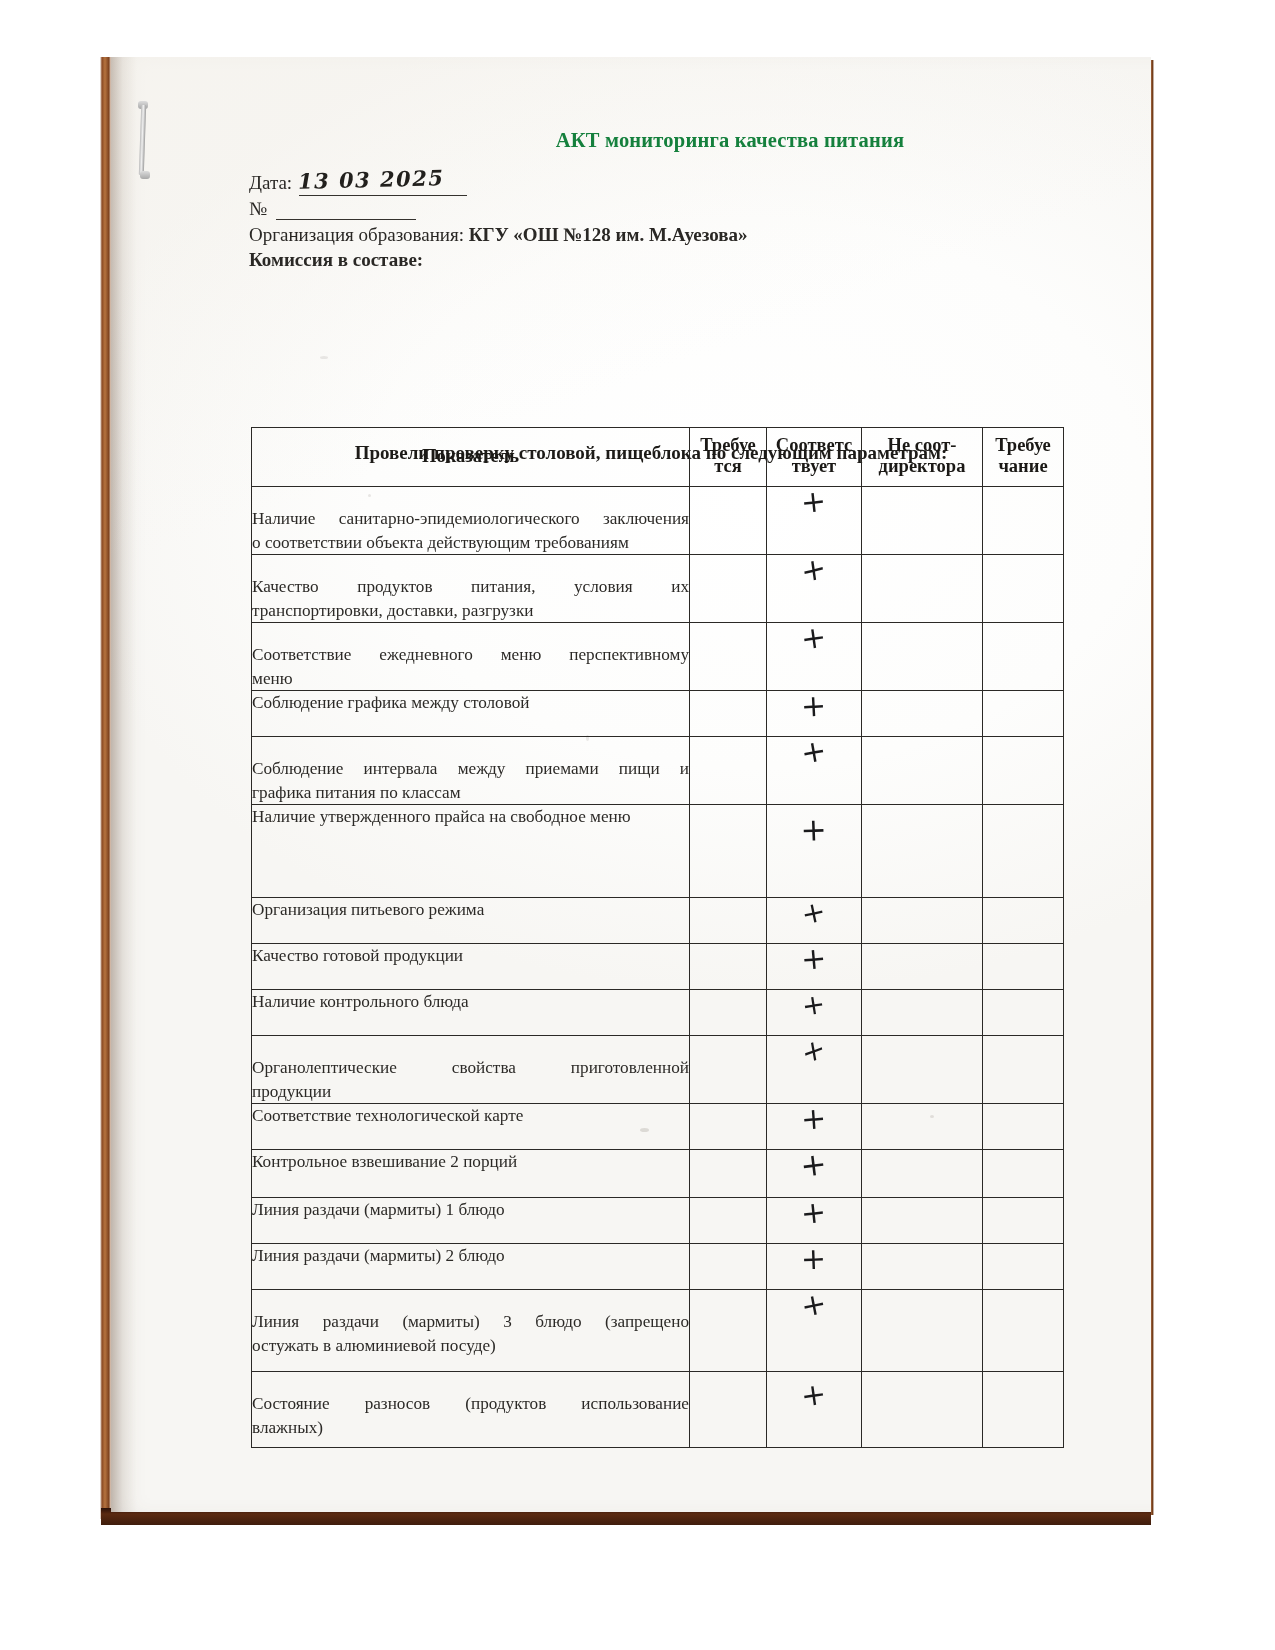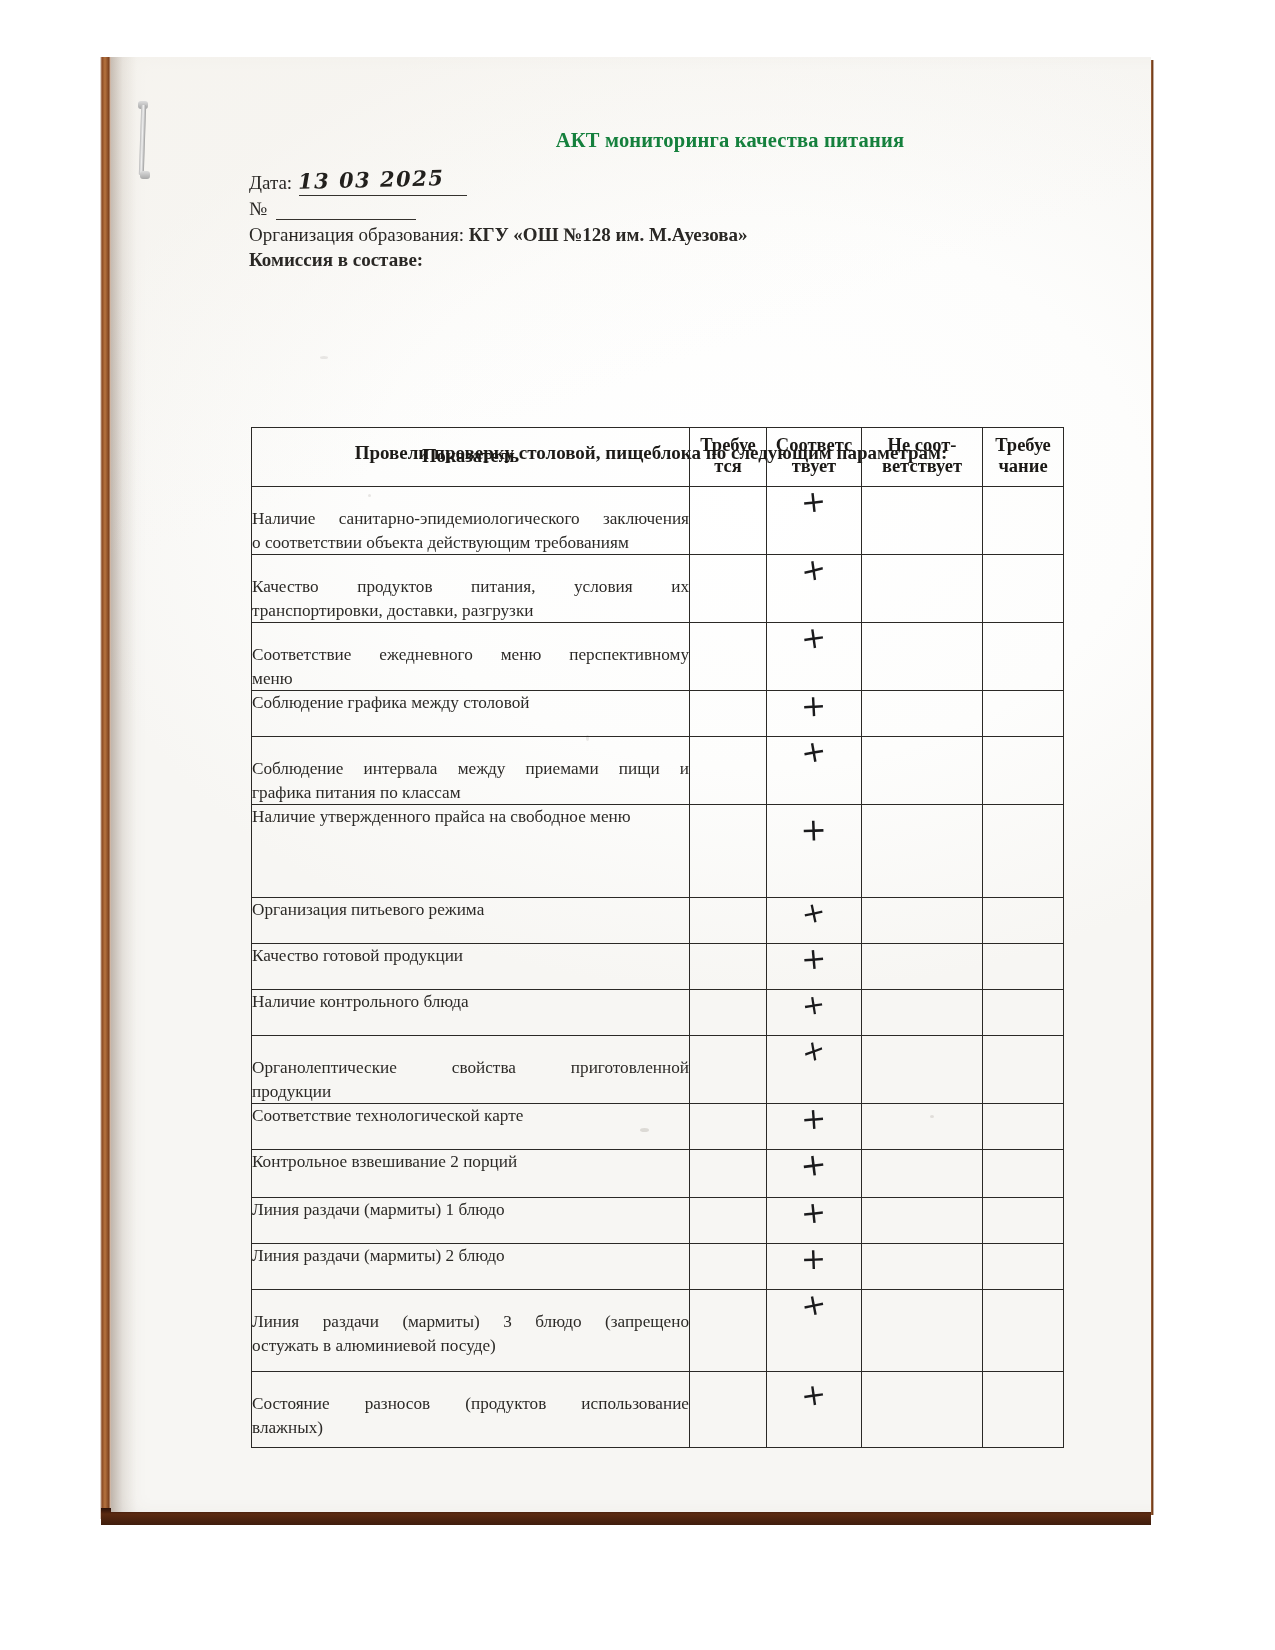--- a/index.html
+++ b/index.html
@@ -327,21 +327,21 @@
           <th>
             <span>Требуе</span><br>
             <span>тся</span>
           </th>
           <th>
             <span>Соответс</span><br>
             <span>твует</span>
           </th>
           <th>
             <span>Не соот-</span><br>
-            <span>ветствует</span>
+            <span>директора</span>
           </th>
           <th>
             <span>Требуе</span><br>
             <span>чание</span>
           </th>
         </tr>
       </thead>
       <tbody>
 
         <tr style="height:66px;">

